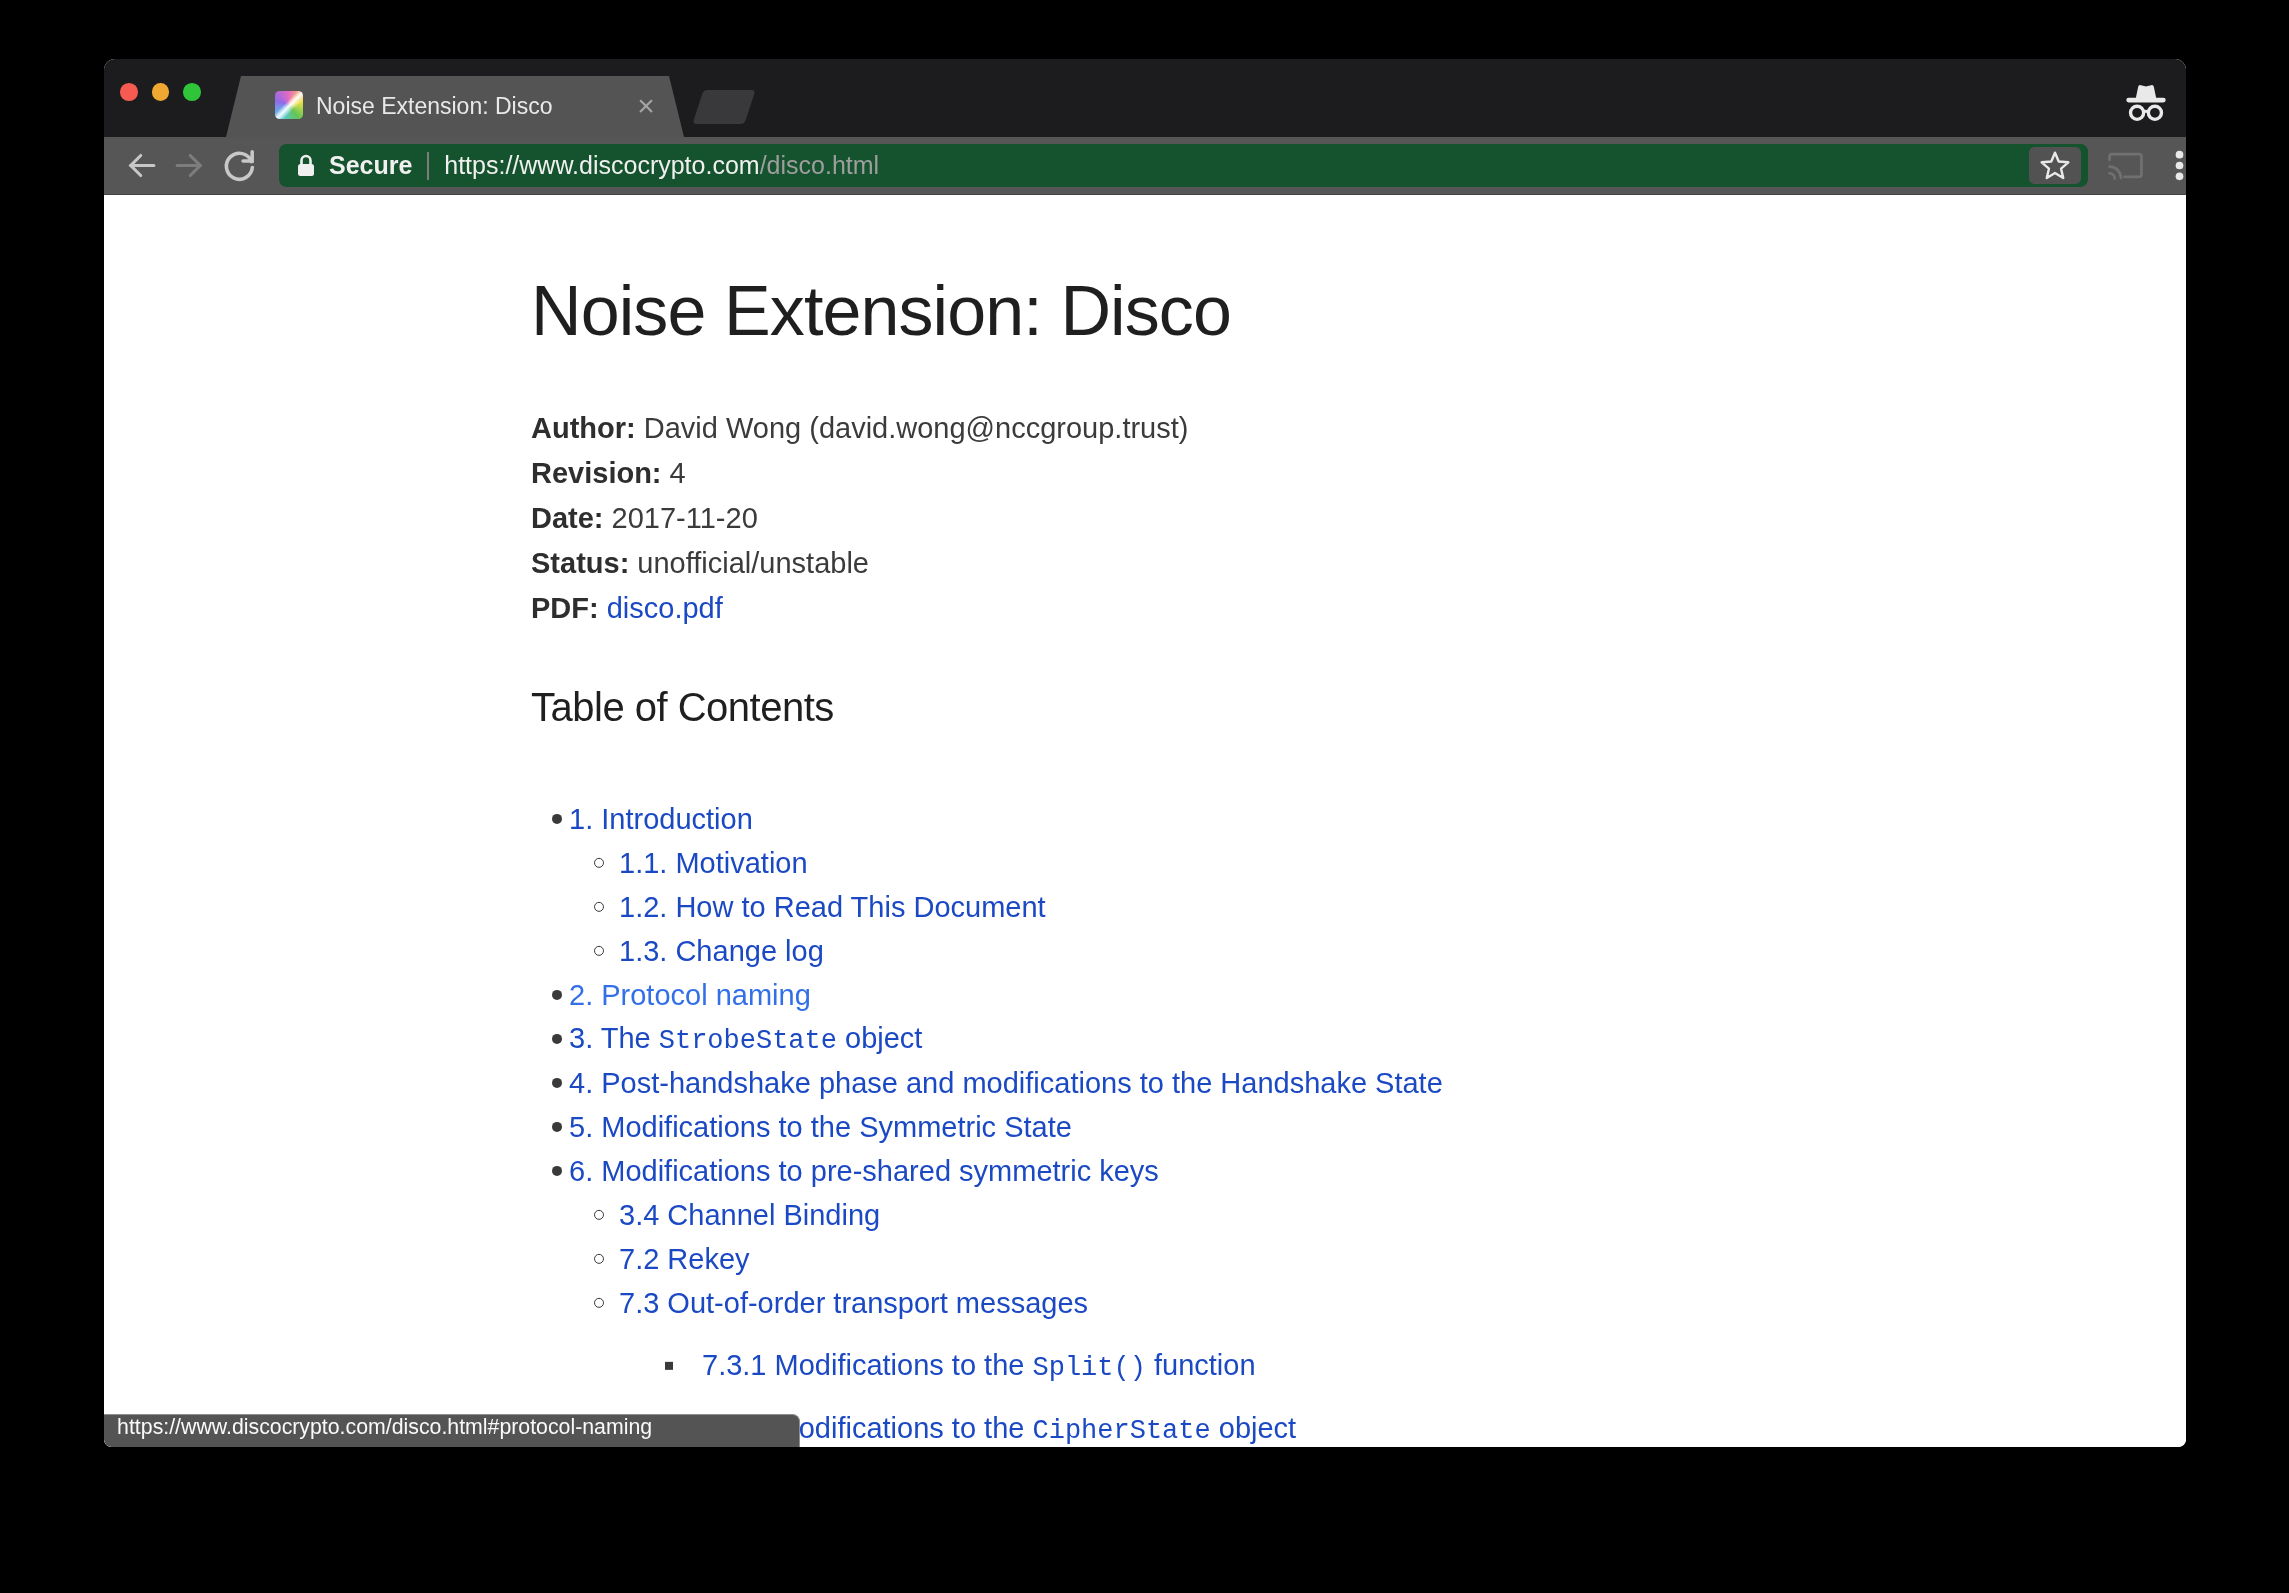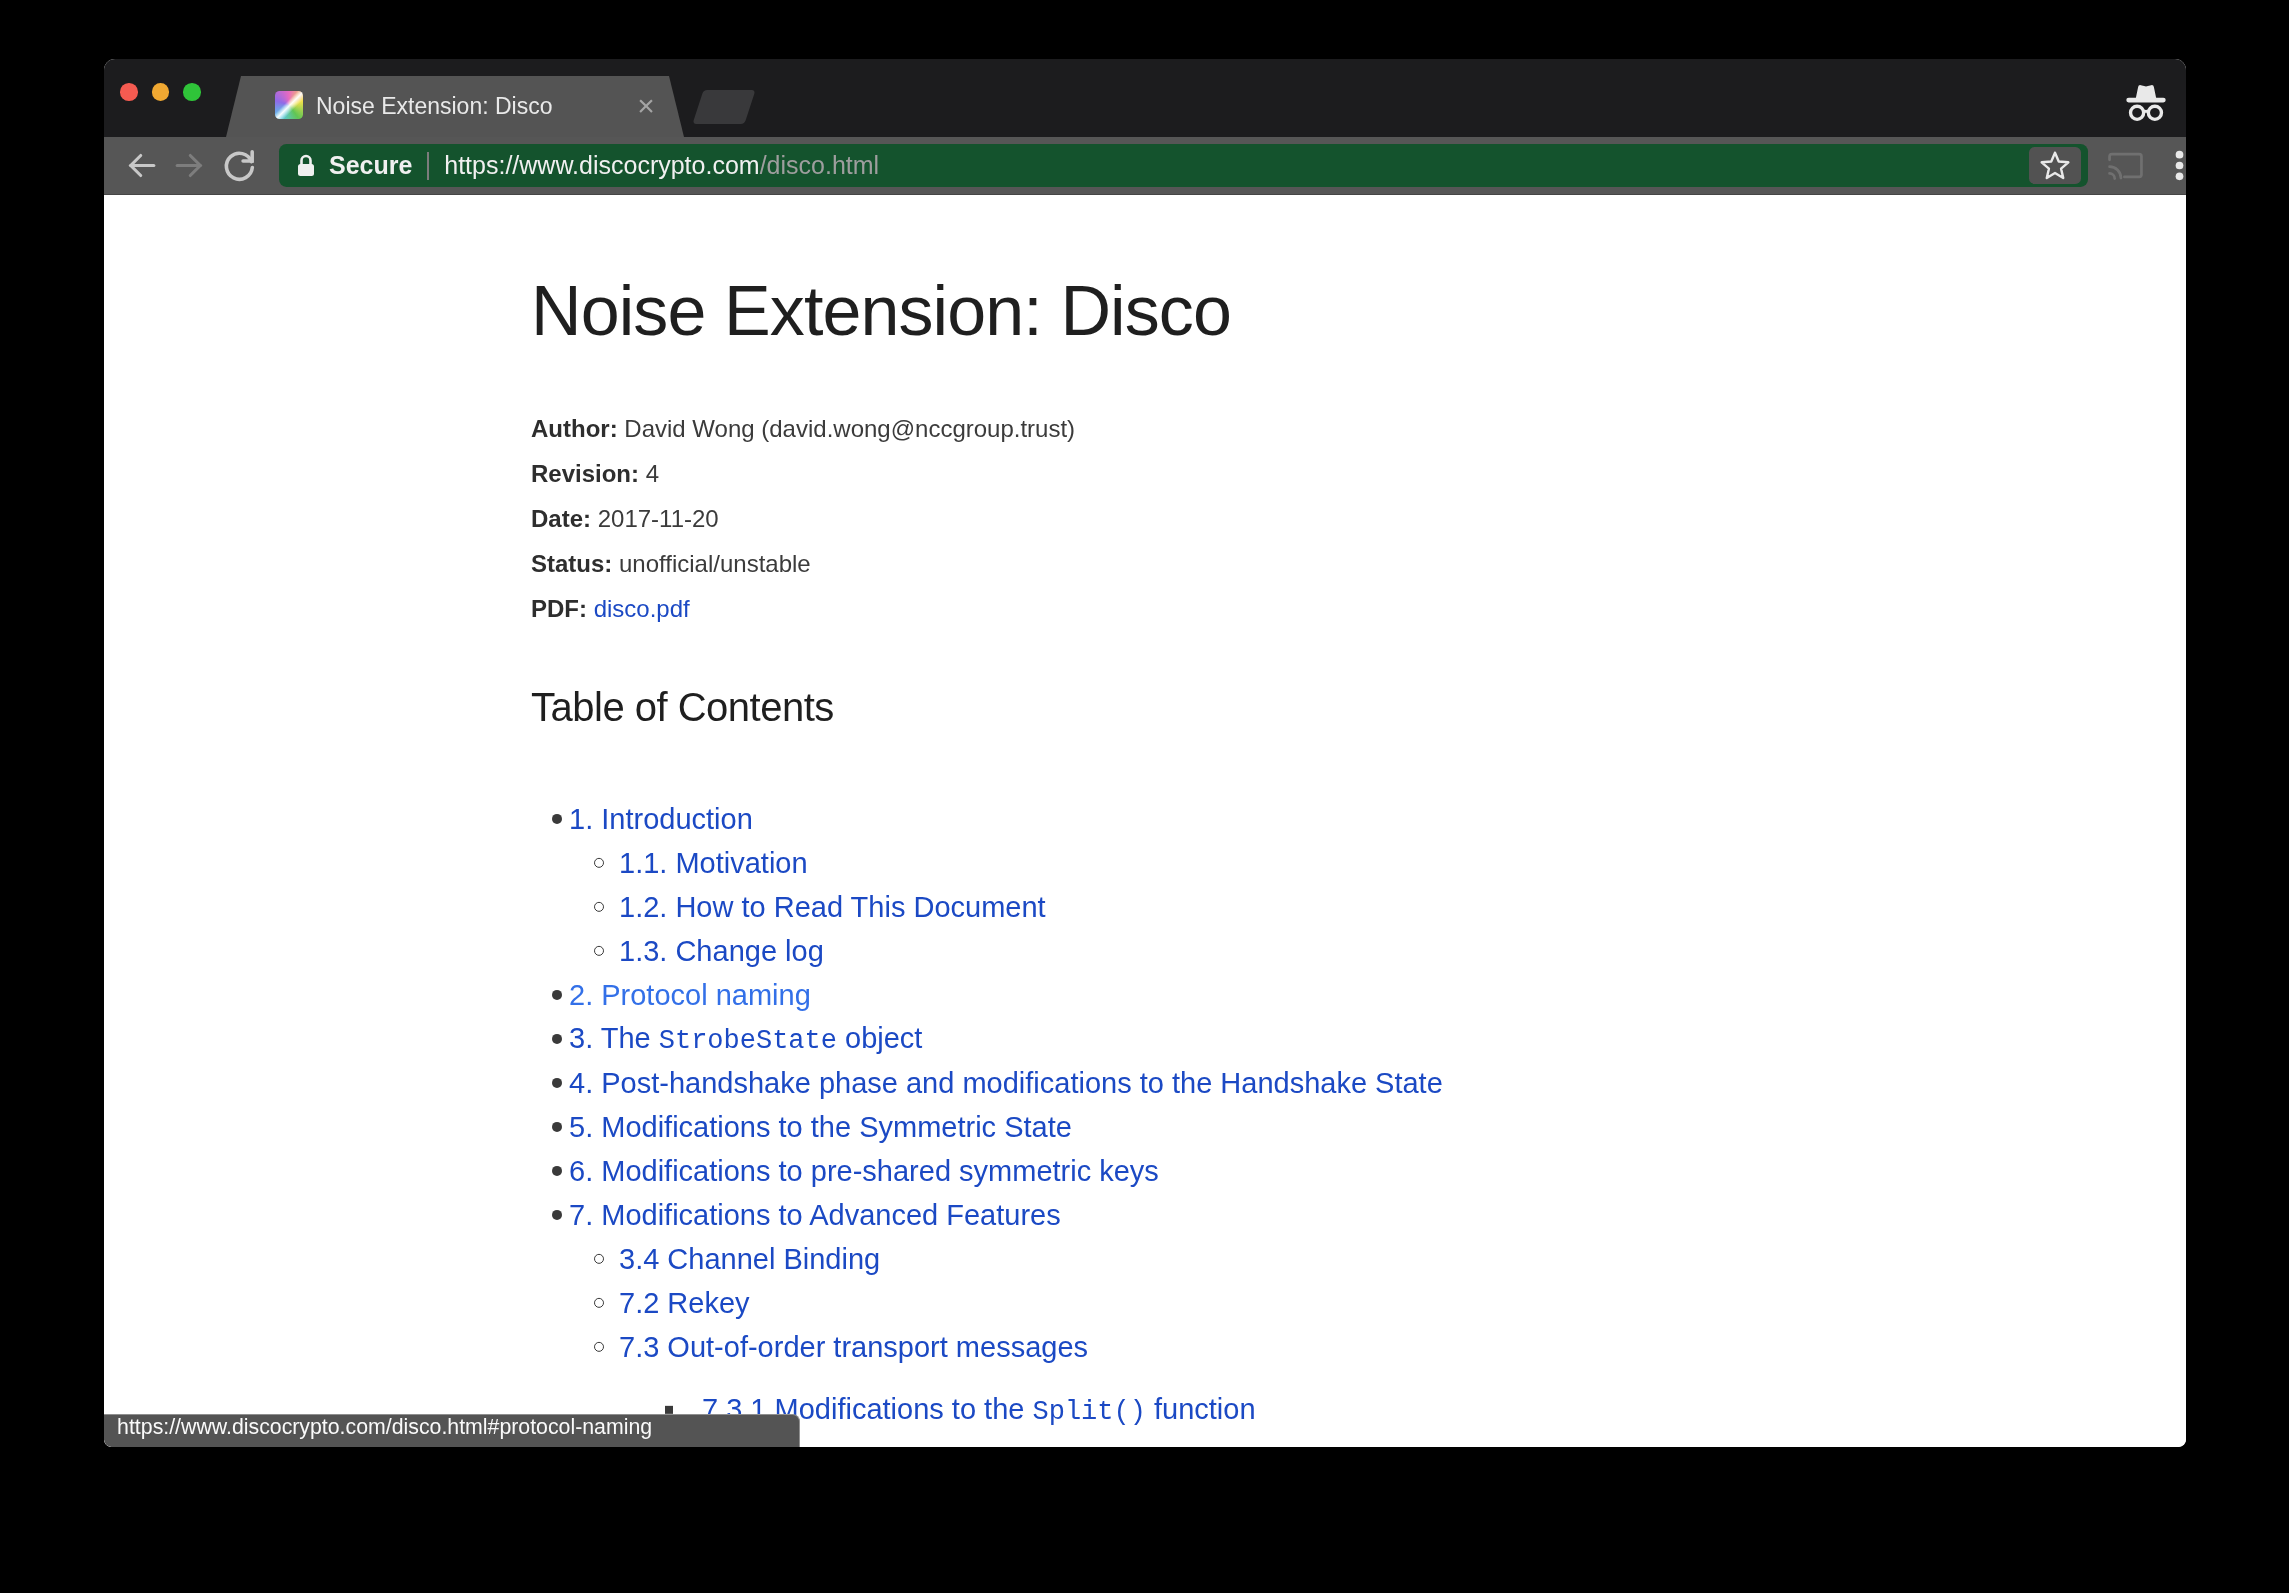--- a/index.html
+++ b/index.html
@@ -53,21 +53,21 @@
   .url .path   { color:#9e9e9e; }
   .starbox { width:52px; height:37px; border-radius:5.6px; background:#525252;
              display:flex; align-items:center; justify-content:center; flex:0 0 auto; }
   .castbtn { margin-left:16.7px; } .menubtn { margin-left:13px; }
 
   
   .content { position:relative; height:1252px; background:#fff; overflow:hidden; }
   .container { margin-left:427px; width:1243px; color:#3b3b3b; }
   h1.page-title { font-size:70px; font-weight:400; color:#1f1f1f; letter-spacing:-0.9px;
                   margin:78px 0 56px 0; line-height:1.1; }
-  .meta-line { font-size:24px; line-height:45px; color:#3b3b3b; }
+  .meta-line { font-size:29px; line-height:45px; color:#3b3b3b; }
   .meta-line b { color:#2e2e2e; }
   h2.toc-title { font-size:40px; font-weight:400; color:#1f1f1f; letter-spacing:-0.5px;
                  margin:46px 0 59px 0; line-height:61px; }
 
   ul.toc { list-style:none; }
   ul.toc li { position:relative; height:44px; display:flex; align-items:center; font-size:29px; }
   li.lvl1 { padding-left:38px; }
   li.lvl2 { padding-left:88px; }
   li.lvl3 { padding-left:171px;margin-top:19px; }
   li.lvl1::before { content:""; position:absolute; left:21.3px; top:50%; transform:translateY(-50%);
@@ -199,23 +199,20 @@
           </li>
           <li class="lvl1">
             <a href="#" class="link">4. Post-handshake phase and modifications to the Handshake State</a>
           </li>
           <li class="lvl1">
             <a href="#" class="link">5. Modifications to the Symmetric State</a>
           </li>
           <li class="lvl1">
             <a href="#" class="link">6. Modifications to pre-shared symmetric keys</a>
           </li>
-          <li class="lvl1">
-            <a href="#" class="link">7. Modifications to Advanced Features</a>
-          </li>
           <li class="lvl2">
             <a href="#" class="link">3.4 Channel Binding</a>
           </li>
           <li class="lvl2">
             <a href="#" class="link">7.2 Rekey</a>
           </li>
           <li class="lvl2">
             <a href="#" class="link">7.3 Out-of-order transport messages</a>
           </li>
           <li class="lvl3">

